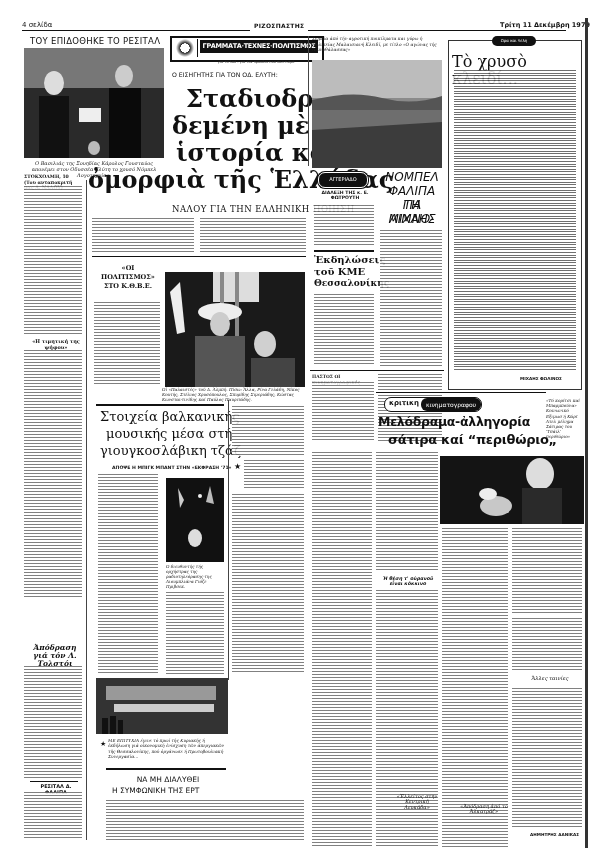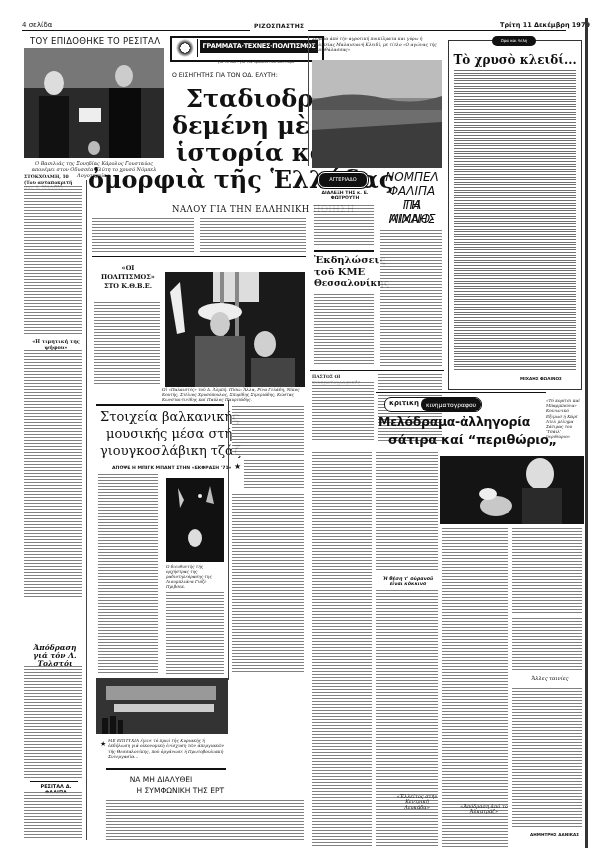--- a/index.html
+++ b/index.html
@@ -115,22 +115,22 @@
     <rect x="18" y="26" width="100" height="8" fill="#ccc"></rect>
     <rect x="6" y="40" width="6" height="16" fill="#111"></rect>
     <rect x="14" y="38" width="6" height="18" fill="#111"></rect>
     <rect x="22" y="42" width="5" height="14" fill="#111"></rect>
   </svg>
 </div>
 <div class="abs" style="left:100px;top:740px;font-size:7px;">★</div>
 <div class="abs caption" style="left:108px;top:738px;width:120px;font-size:4.3px;line-height:5.4px;">ΜΕ ΕΠΙΤΥΧΙΑ έγινε τό πρωί τής Κυριακής ή ἐκδήλωση γιά οἰκονομική ἐνίσχυση τῶν ἀπεργιακῶν τῆς Θεσσαλονίκης, πού ὀργάνωσε ή Πρωτοβουλιακή Συνεργασία...</div>
 <div class="abs rule" style="left:106px;top:768px;width:120px;height:2px;"></div>
 
-<div class="abs sans" style="left:105px;top:775px;width:112px;font-size:7.5px;text-align:center;">ΝΑ ΜΗ ΔΙΑΛΥΘΕΙ</div>
-<div class="abs sans" style="left:112px;top:786px;width:112px;font-size:7.5px;text-align:right;">Η ΣΥΜΦΩΝΙΚΗ ΤΗΣ ΕΡΤ</div>
+<div class="abs sans" style="left:112px;top:775px;width:112px;font-size:7.5px;text-align:center;">ΝΑ ΜΗ ΔΙΑΛΥΘΕΙ</div>
+<div class="abs sans" style="left:112px;top:786px;width:112px;font-size:7.5px;text-align:left;">Η ΣΥΜΦΩΝΙΚΗ ΤΗΣ ΕΡΤ</div>
 <div class="abs txt" style="left:106px;top:800px;width:198px;height:40px;"></div>
 
 <div class="abs rule" style="left:308px;top:36px;width:1px;height:130px;background:#444;"></div>
 <div class="abs caption" style="left:312px;top:36px;width:126px;font-size:4.4px;line-height:5.6px;">Σωρεία άπό τήν αγροτική ποικίλματα και γύρω ή Πολιτείας Μαλαισιανή Κλειδί, με τίτλο «Ο αγώνας τής Λιμνοθάλασσας»</div>
 <div class="abs photo" style="left:312px;top:60px;width:130px;height:108px;">
   <svg width="130" height="108">
     <rect width="130" height="108" fill="#8a8a8a"></rect>
     <rect x="0" y="0" width="130" height="38" fill="#bcbcbc"></rect>
     <path d="M0 40 Q40 30 70 38 T130 36 L130 50 L0 50 Z" fill="#555"></path>
     <rect x="0" y="50" width="130" height="58" fill="#6e6e6e"></rect>
@@ -156,21 +156,21 @@
 
 <div class="abs rule" style="left:310px;top:370px;width:134px;height:1px;"></div>
 <div class="abs caption" style="left:312px;top:374px;width:62px;font-size:4.4px;font-style:normal;font-weight:bold;">ΠΑΣΤΟΣ ΟΙ κινηματογραφικές</div>
 <div class="abs txt" style="left:312px;top:382px;width:62px;height:60px;"></div>
 <div class="abs txt" style="left:378px;top:374px;width:64px;height:68px;"></div>
 
 <div class="abs" style="left:448px;top:40px;width:132px;height:348px;border:1px solid #333;"></div>
 <div class="abs" style="left:492px;top:36px;width:44px;height:10px;border-radius:5px;background:#111;">
   <div class="abs sans" style="left:0;top:2px;width:44px;font-size:4px;color:#fff;text-align:center;">Ωρα και τελη</div>
 </div>
-<div class="abs hl" style="left:452px;top:54px;width:126px;font-size:12px;font-weight:bold;text-align:center;">Τὸ χρυσὸ κλειδί...</div>
+<div class="abs hl" style="left:452px;top:54px;width:126px;font-size:16px;font-weight:normal;text-align:left;">Τὸ χρυσὸ κλειδί...</div>
 <div class="abs txt dense" style="left:454px;top:70px;width:122px;height:300px;"></div>
 <div class="abs sans" style="left:520px;top:376px;font-size:4.2px;font-weight:bold;">ΜΙΧΑΗΣ ΦΩΛΙΝΟΣ</div>
 
 <div class="abs rule" style="left:376px;top:392px;width:170px;height:1px;"></div>
 <div class="abs" style="left:384px;top:397px;width:96px;height:13px;border:1.5px solid #111;border-radius:7px;background:#fff;">
   <div class="abs sans" style="left:4px;top:1px;font-size:7px;font-weight:bold;">κριτικη</div>
   <div class="abs sans" style="left:36px;top:0;width:60px;height:13px;background:#111;color:#fff;border-radius:6px;font-size:6px;text-align:center;line-height:13px;">κινηματογραφου</div>
 </div>
 <div class="abs sans" style="left:378px;top:414px;font-size:12.5px;font-weight:bold;letter-spacing:-.3px;">Μελόδραμα-ἀλληγορία</div>
 <div class="abs sans" style="left:388px;top:432px;font-size:13px;font-weight:bold;letter-spacing:-.3px;">σάτιρα καί “περιθώριο„</div>

